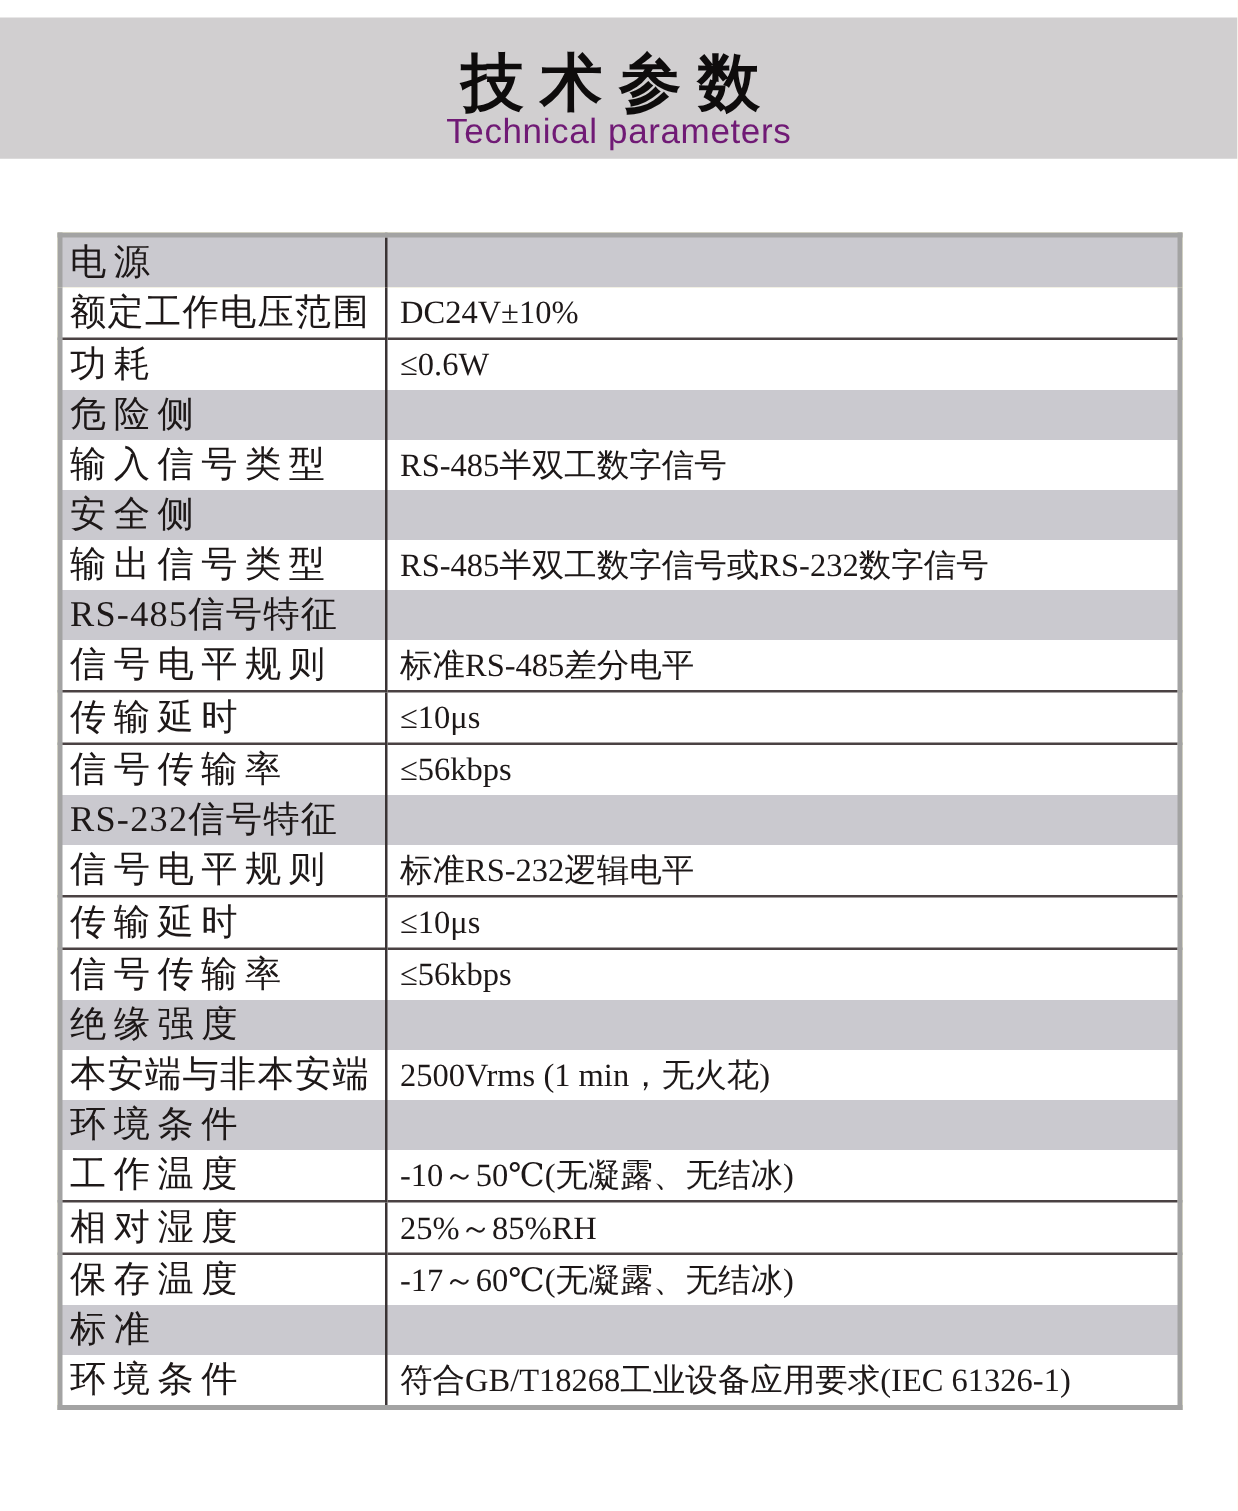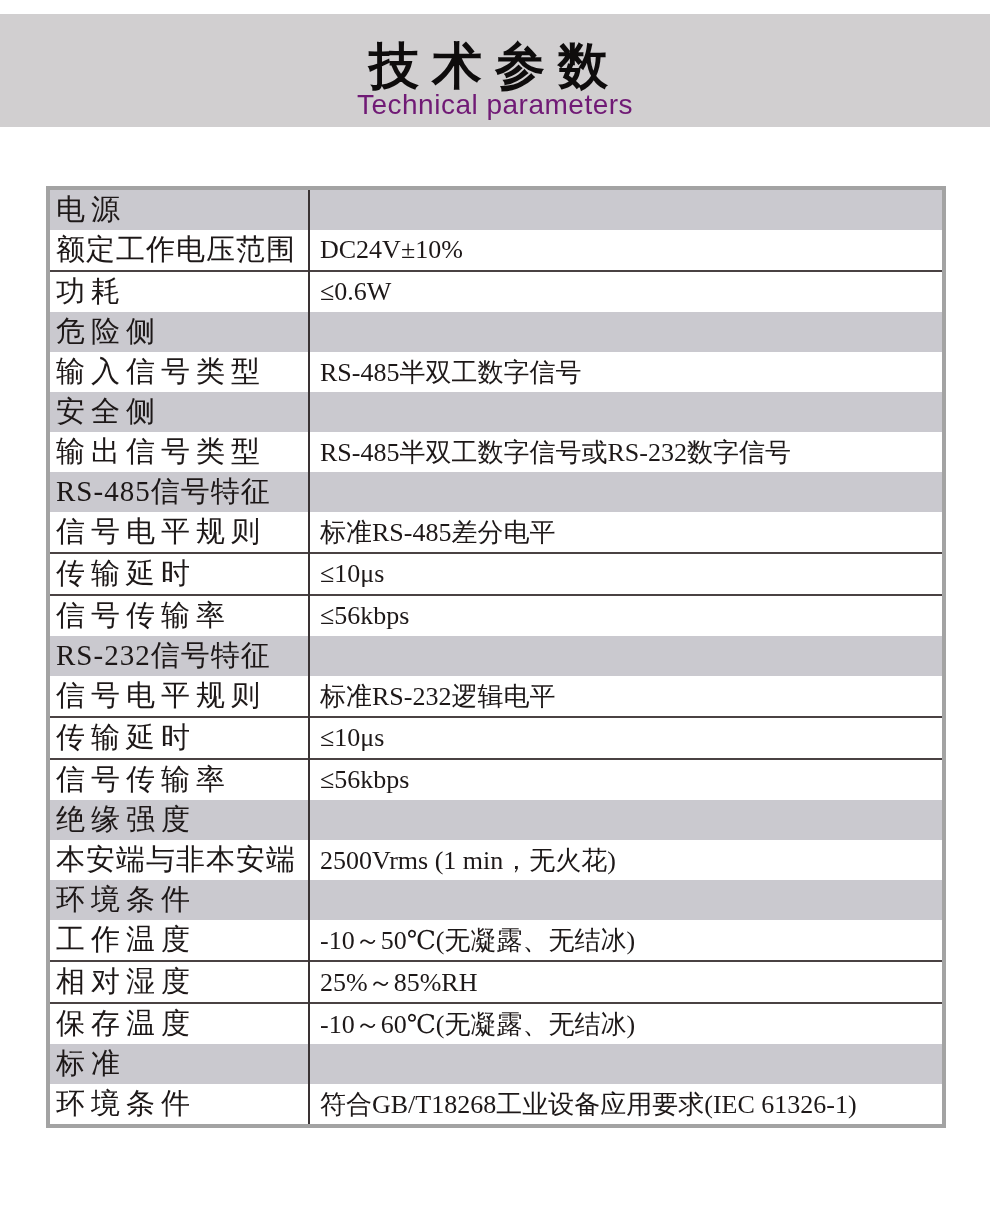--- a/index.html
+++ b/index.html
@@ -165,21 +165,21 @@
         <tr class="data">
           <td class="label" style="letter-spacing: 6px;">工作温度</td>
           <td class="value">-10～50℃(无凝露、无结冰)</td>
         </tr>
         <tr class="data hline">
           <td class="label" style="letter-spacing: 6px;">相对湿度</td>
           <td class="value">25%～85%RH</td>
         </tr>
         <tr class="data hline">
           <td class="label" style="letter-spacing: 6px;">保存温度</td>
-          <td class="value">-10～60℃(无凝露、无结冰)</td>
+          <td class="value">-17～60℃(无凝露、无结冰)</td>
         </tr>
         <tr class="section">
           <td class="label" style="letter-spacing: 6px; margin-left: 36px;">标准</td>
           <td class="value"></td>
         </tr>
         <tr class="data">
           <td class="label" style="letter-spacing: 6px;">环境条件</td>
           <td class="value">符合GB/T18268工业设备应用要求(IEC 61326-1)</td>
         </tr>
       </tbody>

